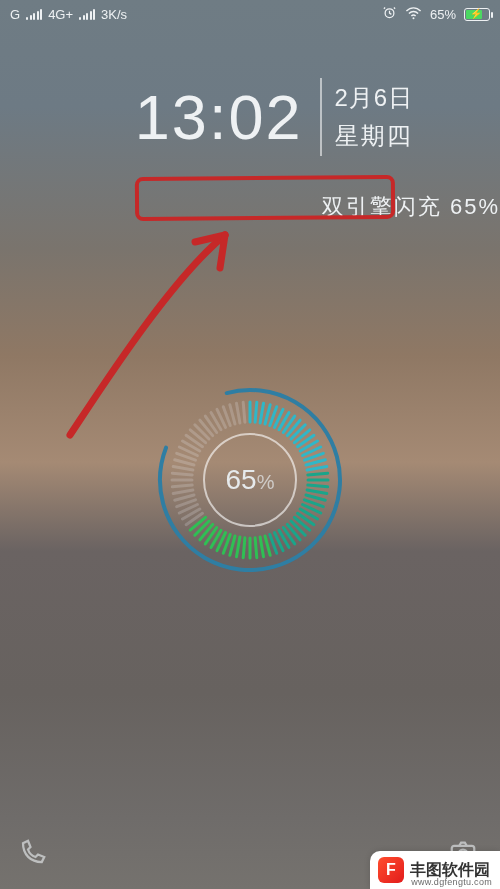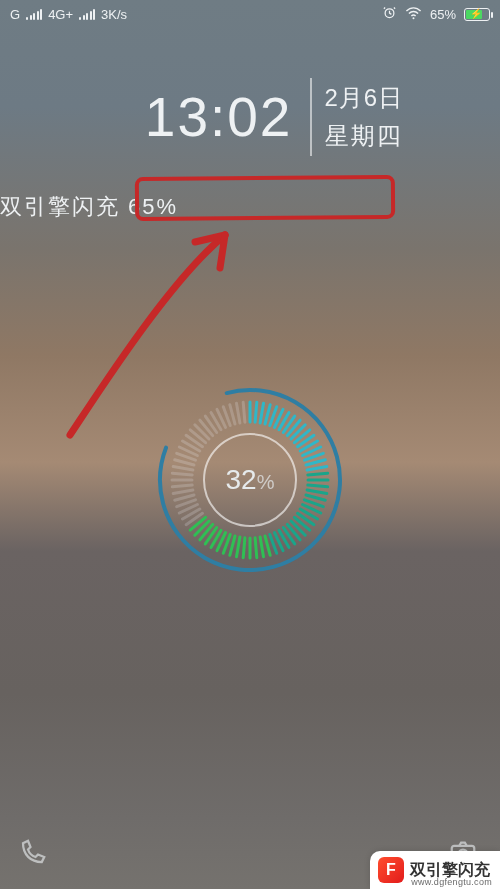--- a/index.html
+++ b/index.html
@@ -45,35 +45,35 @@
   .battery .fill { position:absolute; left:1px; top:1px; bottom:1px; width:65%; background:#4bd862; border-radius:1px; }
   .battery .bolt { position:absolute; left:0; right:0; top:-1px; text-align:center; font-size:10px; color:#fff; }
 
   
   .clock-block {
     position: absolute; left: 0; right: 0; top: 78px;
     display: flex; justify-content: center; align-items: center;
     color: #eef1f3;
   }
   .time {
-    font-size: 55px; font-weight: 200; letter-spacing: 2px;
+    font-size: 63px; font-weight: 200; letter-spacing: 2px;
     line-height: 1; padding-right: 8px; margin-left: 48px;
   }
   .vdiv {
     width: 2px; height: 78px; background: rgba(255,255,255,0.55);
     margin: 0 12px 0 10px;
   }
   .datecol { display:flex; flex-direction:column; justify-content:center;text-align:center; }
   .date { font-size: 24px; font-weight: 300; letter-spacing: 1px; }
   .dow  { font-size: 24px; font-weight: 300; letter-spacing: 2px; margin-top: 6px; }
 
   
   .charging-text {
     position: absolute; left: 0; right: 0; top: 192px;
-    text-align: left; font-size: 22px; letter-spacing: 2px;
+    text-align: right; font-size: 22px; letter-spacing: 2px;
     color: #eef1f3; font-weight: 300;
   }
 
   
   .anno-box {
     position: absolute;
     left: 135px; top: 176px; width: 260px; height: 44px;
     border: 4px solid #c62828; border-radius: 8px;
     transform: rotate(-0.5deg);
     pointer-events: none;
@@ -267,36 +267,36 @@
           <line x1="75.5" y1="47.4" x2="67.0" y2="29.3" stroke="rgba(230,234,236,0.22)" stroke-width="3" stroke-linecap="round"></line>
           <line x1="80.2" y1="45.5" x2="73.3" y2="26.7" stroke="rgba(230,234,236,0.22)" stroke-width="3" stroke-linecap="round"></line>
           <line x1="85.0" y1="44.0" x2="79.8" y2="24.7" stroke="rgba(230,234,236,0.22)" stroke-width="3" stroke-linecap="round"></line>
           <line x1="89.9" y1="42.9" x2="86.5" y2="23.2" stroke="rgba(230,234,236,0.22)" stroke-width="3" stroke-linecap="round"></line>
           <line x1="94.9" y1="42.2" x2="93.2" y2="22.3" stroke="rgba(230,234,236,0.22)" stroke-width="3" stroke-linecap="round"></line>
         </g>
 
       <circle cx="100" cy="100" r="46" fill="none" stroke="rgba(255,255,255,0.6)" stroke-width="2"></circle>
     </svg>
     <div class="ring-pct">
-      <span>32</span><span class="pct-sym">%</span>
+      <span>65</span><span class="pct-sym">%</span>
     </div>
   </div>
 
   <span class="bottom-left">
     <svg width="30" height="30" viewBox="0 0 24 24" fill="none" stroke="#e6eaec" stroke-width="1.8">
       <path d="M4 5c0 9 6 15 15 15l2-4-5-2-2 2c-3-1-5-3-6-6l2-2-2-5-4 2z"></path>
     </svg>
   </span>
   <span class="bottom-right">
     <svg width="30" height="30" viewBox="0 0 24 24" fill="none" stroke="#e6eaec" stroke-width="1.8">
       <rect x="3" y="7" width="18" height="13" rx="2"></rect>
         <circle cx="12" cy="13.5" r="3.5"></circle>
         <path d="M9 7l1.5-2.5h3L15 7"></path>
     </svg>
   </span>
 
   <div class="watermark">
     <div class="wm-logo">F</div>
-    <span>双引擎闪充</span>
+    <span>丰图软件园</span>
     <span class="wm-sub">www.dgfengtu.com</span>
   </div>
 
 </div>
 
 </body></html>

